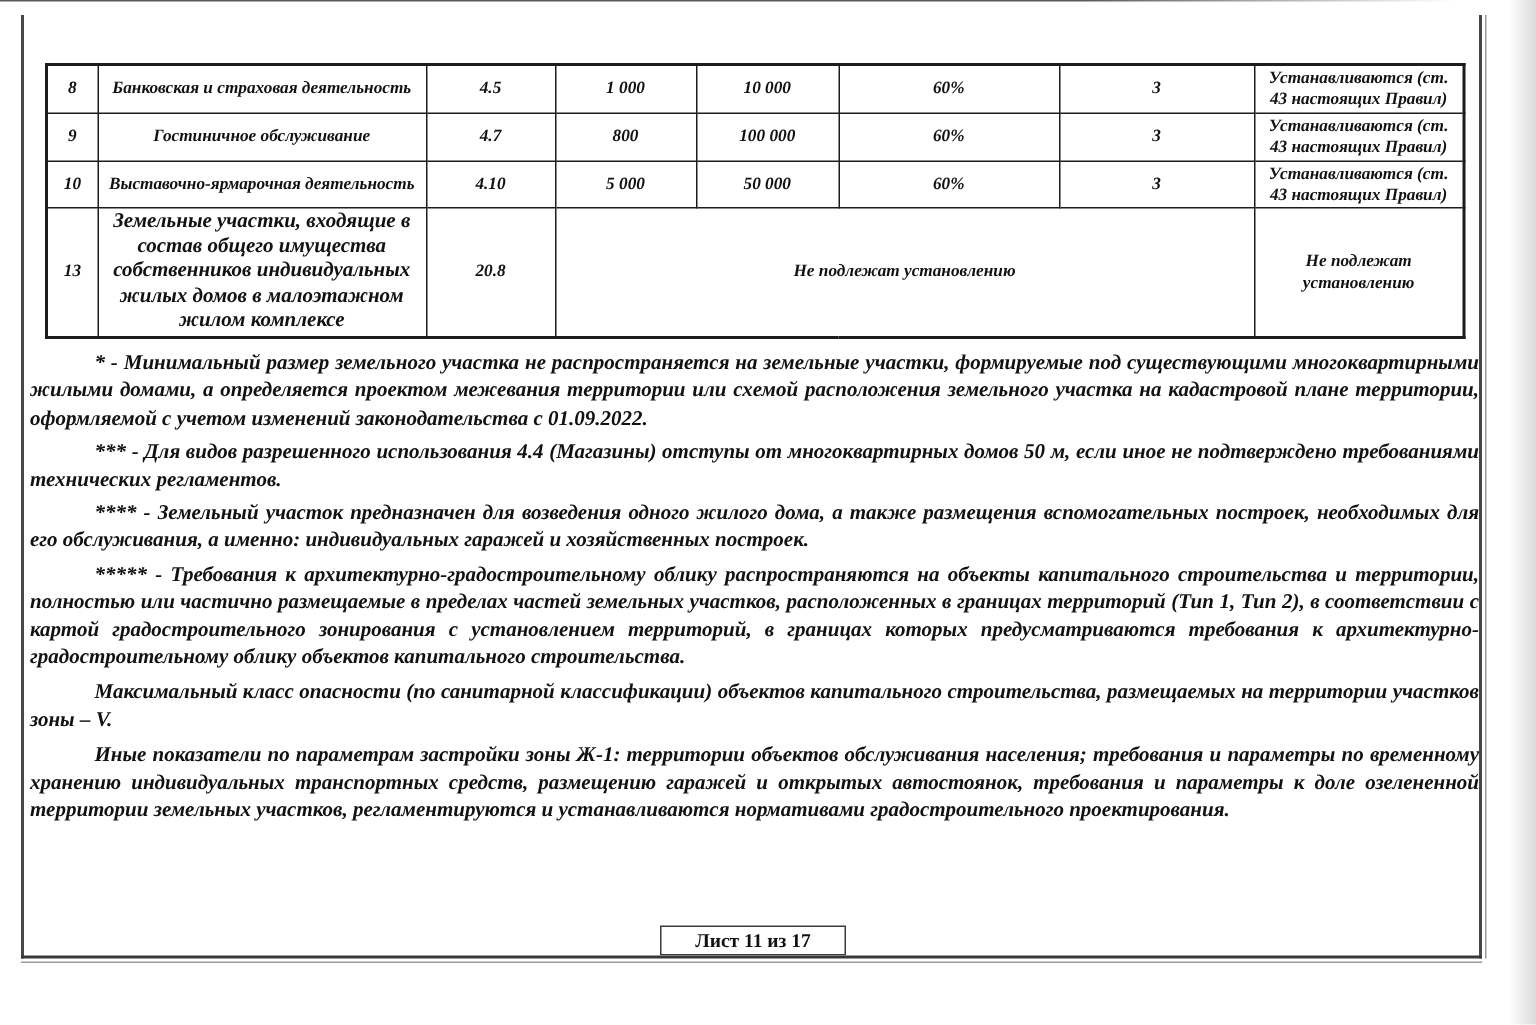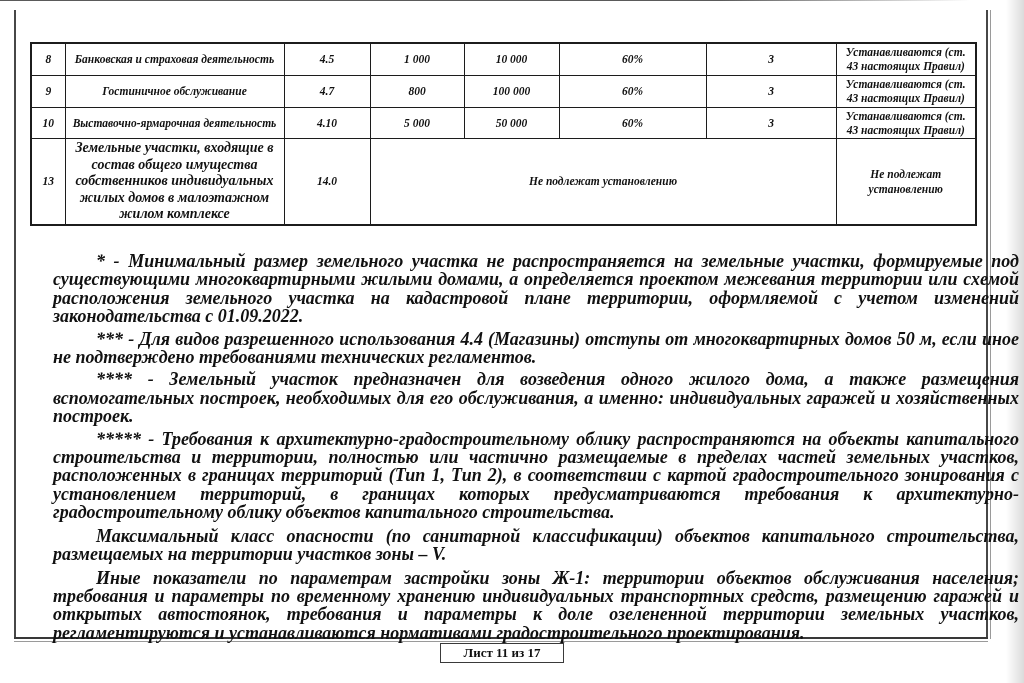--- a/index.html
+++ b/index.html
@@ -43,32 +43,31 @@
     overflow: hidden;
   }
   table.params { border: 2px solid #1c1c1c; }
   tr.r-normal { height: 28px; }
   tr.r-tall { height: 55px; }
   td.name-cell-13 { font-size: 14px; line-height: 1.18; }
   td.note-cell { font-size: 11.5px; }
 
   
   .notes {
-    position: absolute; left: 20px; top: 252px; width: 966px;
+    position: absolute; left: 20px; top: 234px; width: 966px;
     font-style: italic; font-weight: bold;
-    font-size: 18px; line-height: 18.4px;
+    font-size: 14px; line-height: 18.4px;
     text-align: justify;
-    margin-left: 33px;
   }
   .notes p { margin: 0 0 4px 0; text-indent: 43px; }
   .notes p.big-gap { margin-bottom: 5px; }
 
   
   .footer-box {
-    position: absolute; left: 440px; top: 643px; width: 122px; height: 18px;
+    position: absolute; left: 440px; top: 617px; width: 122px; height: 18px;
     border: 1px solid #3a3a3a;
     display: flex; align-items: center; justify-content: center;
     font-weight: bold; font-size: 13px;
     background: #fff;
   }
 </style>
 </head>
 <body>
 
 <div>
@@ -119,21 +118,21 @@
         <td>4.10</td>
         <td>5 000</td>
         <td>50 000</td>
         <td>60%</td>
         <td>3</td>
         <td class="note-cell">Устанавливаются (ст. 43 настоящих Правил)</td>
       </tr>
       <tr class="r-tall">
         <td>13</td>
         <td class="name-cell-13">Земельные участки, входящие в состав общего имущества собственников индивидуальных жилых домов в малоэтажном жилом комплексе</td>
-        <td>14.0</td>
+        <td>20.8</td>
         <td colspan="4">Не подлежат установлению</td>
         <td class="note-cell">Не подлежат установлению</td>
       </tr>
     </tbody>
   </table>
 
   <div class="notes">
     <p>* - Минимальный размер земельного участка не распространяется на земельные участки, формируемые под существующими многоквартирными жилыми домами, а определяется проектом межевания территории или схемой расположения земельного участка на кадастровой плане территории, оформляемой с учетом изменений законодательства с 01.09.2022.</p>
     <p>*** - Для видов разрешенного использования 4.4 (Магазины) отступы от многоквартирных домов 50 м, если иное не подтверждено требованиями технических регламентов.</p>
     <p>**** - Земельный участок предназначен для возведения одного жилого дома, а также размещения вспомогательных построек, необходимых для его обслуживания, а именно: индивидуальных гаражей и хозяйственных построек.</p>

